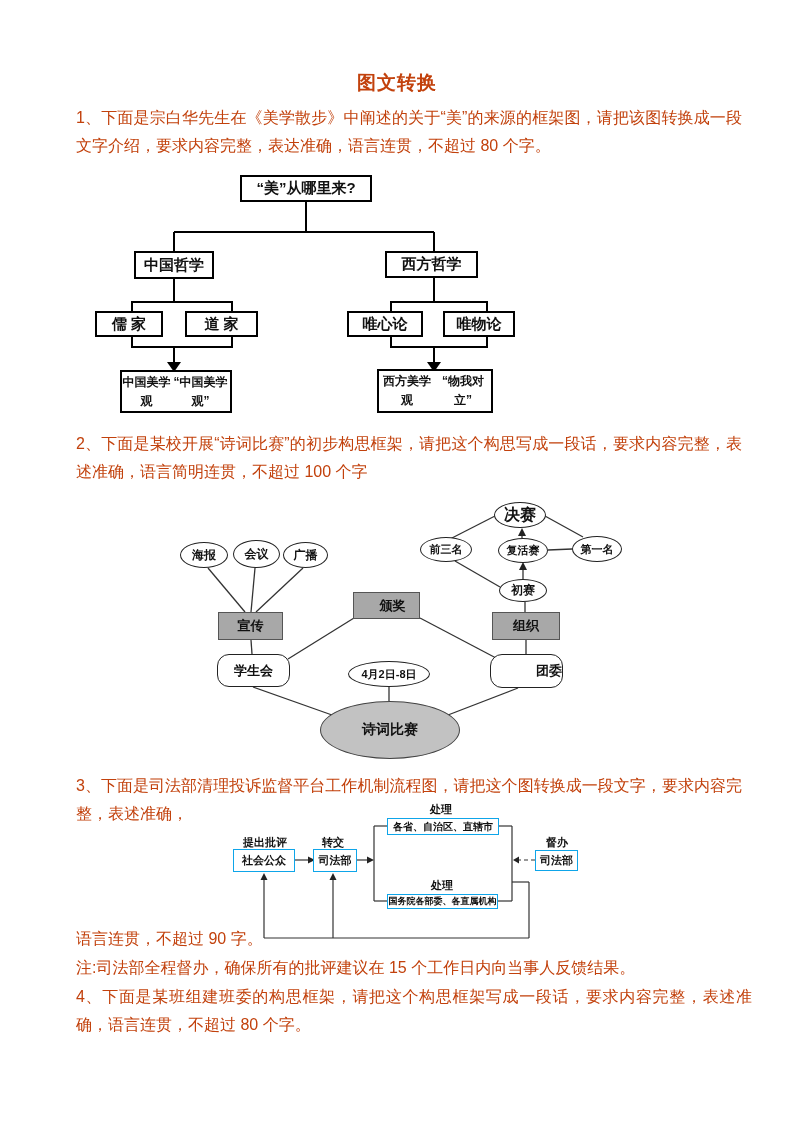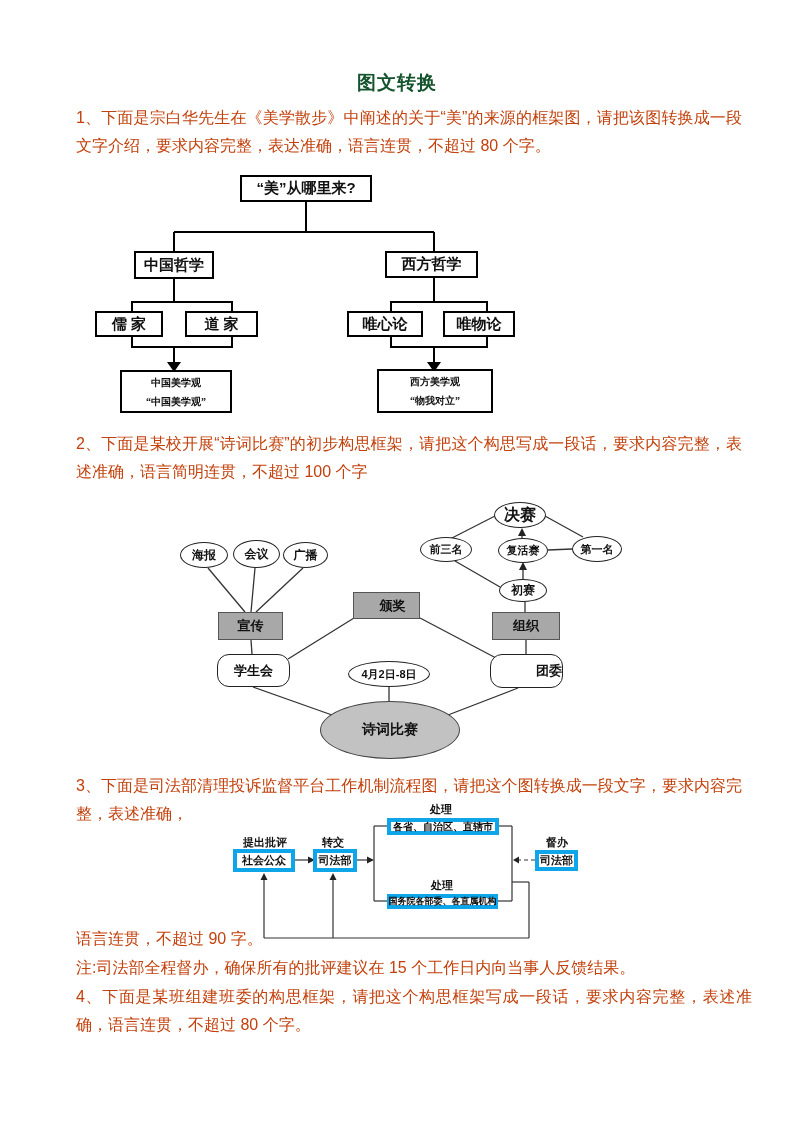--- a/index.html
+++ b/index.html
@@ -1,42 +1,42 @@
 <!DOCTYPE html>
 <html><head>
 <meta charset="utf-8">
 <style>
   html,body{margin:0;padding:0;background:#ffffff;}
   .page{position:relative;width:794px;height:1123px;background:#ffffff;overflow:hidden;
         font-family:"Liberation Sans", sans-serif;color:#111;}
   .title{position:absolute;left:0;right:0;top:70px;text-align:center;
-         font-size:19px;font-weight:bold;color:#14532d;letter-spacing:1px;font-family:Liberation Serif, serif;}
+         font-size:19px;font-weight:bold;color:#c2410c;letter-spacing:1px;font-family:Liberation Serif, serif;}
   .para{position:absolute;left:76px;width:666px;font-size:16px;line-height:28px;color:#c2410c;
         text-align:justify;}
   
   .d1{position:absolute;left:95px;top:170px;width:410px;height:250px;}
   .d1 svg{position:absolute;left:0;top:0;}
   .d1box{position:absolute;border:2px solid #000;background:#fff;display:flex;
          align-items:center;justify-content:center;font-weight:bold;font-size:15px;
          box-sizing:border-box;text-align:center;}
   .bracket{position:absolute;border:2px solid #000;background:#fff;box-sizing:border-box;}
-  .d1result{flex-direction:column;font-size:10px;line-height:19px;font-family:Liberation Serif, serif;}
+  .d1result{flex-direction:row;font-size:12px;line-height:19px;}
   
   .d2{position:absolute;left:140px;top:495px;width:510px;height:280px;}
   .d2 svg{position:absolute;left:0;top:0;}
   .d2n{position:absolute;display:flex;align-items:center;justify-content:center;
        box-sizing:border-box;font-weight:bold;font-size:13px;background:#fff;}
   .ell{border:1.4px solid #222;border-radius:50%;}
   .grayrect{border:1.5px solid #555;background:#a8a8a8;}
   .rounded{border:1.4px solid #222;border-radius:12px;}
   .bigell{border:1.6px solid #444;border-radius:50%;background:#c2c2c2;font-size:14px;}
   
   .d3{position:absolute;left:225px;top:800px;width:365px;height:145px;}
   .d3 svg{position:absolute;left:0;top:0;}
-  .d3box{position:absolute;border:4px solid #0ea5e9;background:#fff;display:flex;
+  .d3box{position:absolute;border:1px solid #0ea5e9;background:#fff;display:flex;
          align-items:center;justify-content:center;font-weight:bold;font-size:11px;
          box-sizing:border-box;white-space:nowrap;}
   .d3label{position:absolute;font-weight:bold;font-size:11px;text-align:center;white-space:nowrap;}
 </style>
 </head>
 <body>
 
 <div class="page">
 
   <div class="title">图文转换</div>

